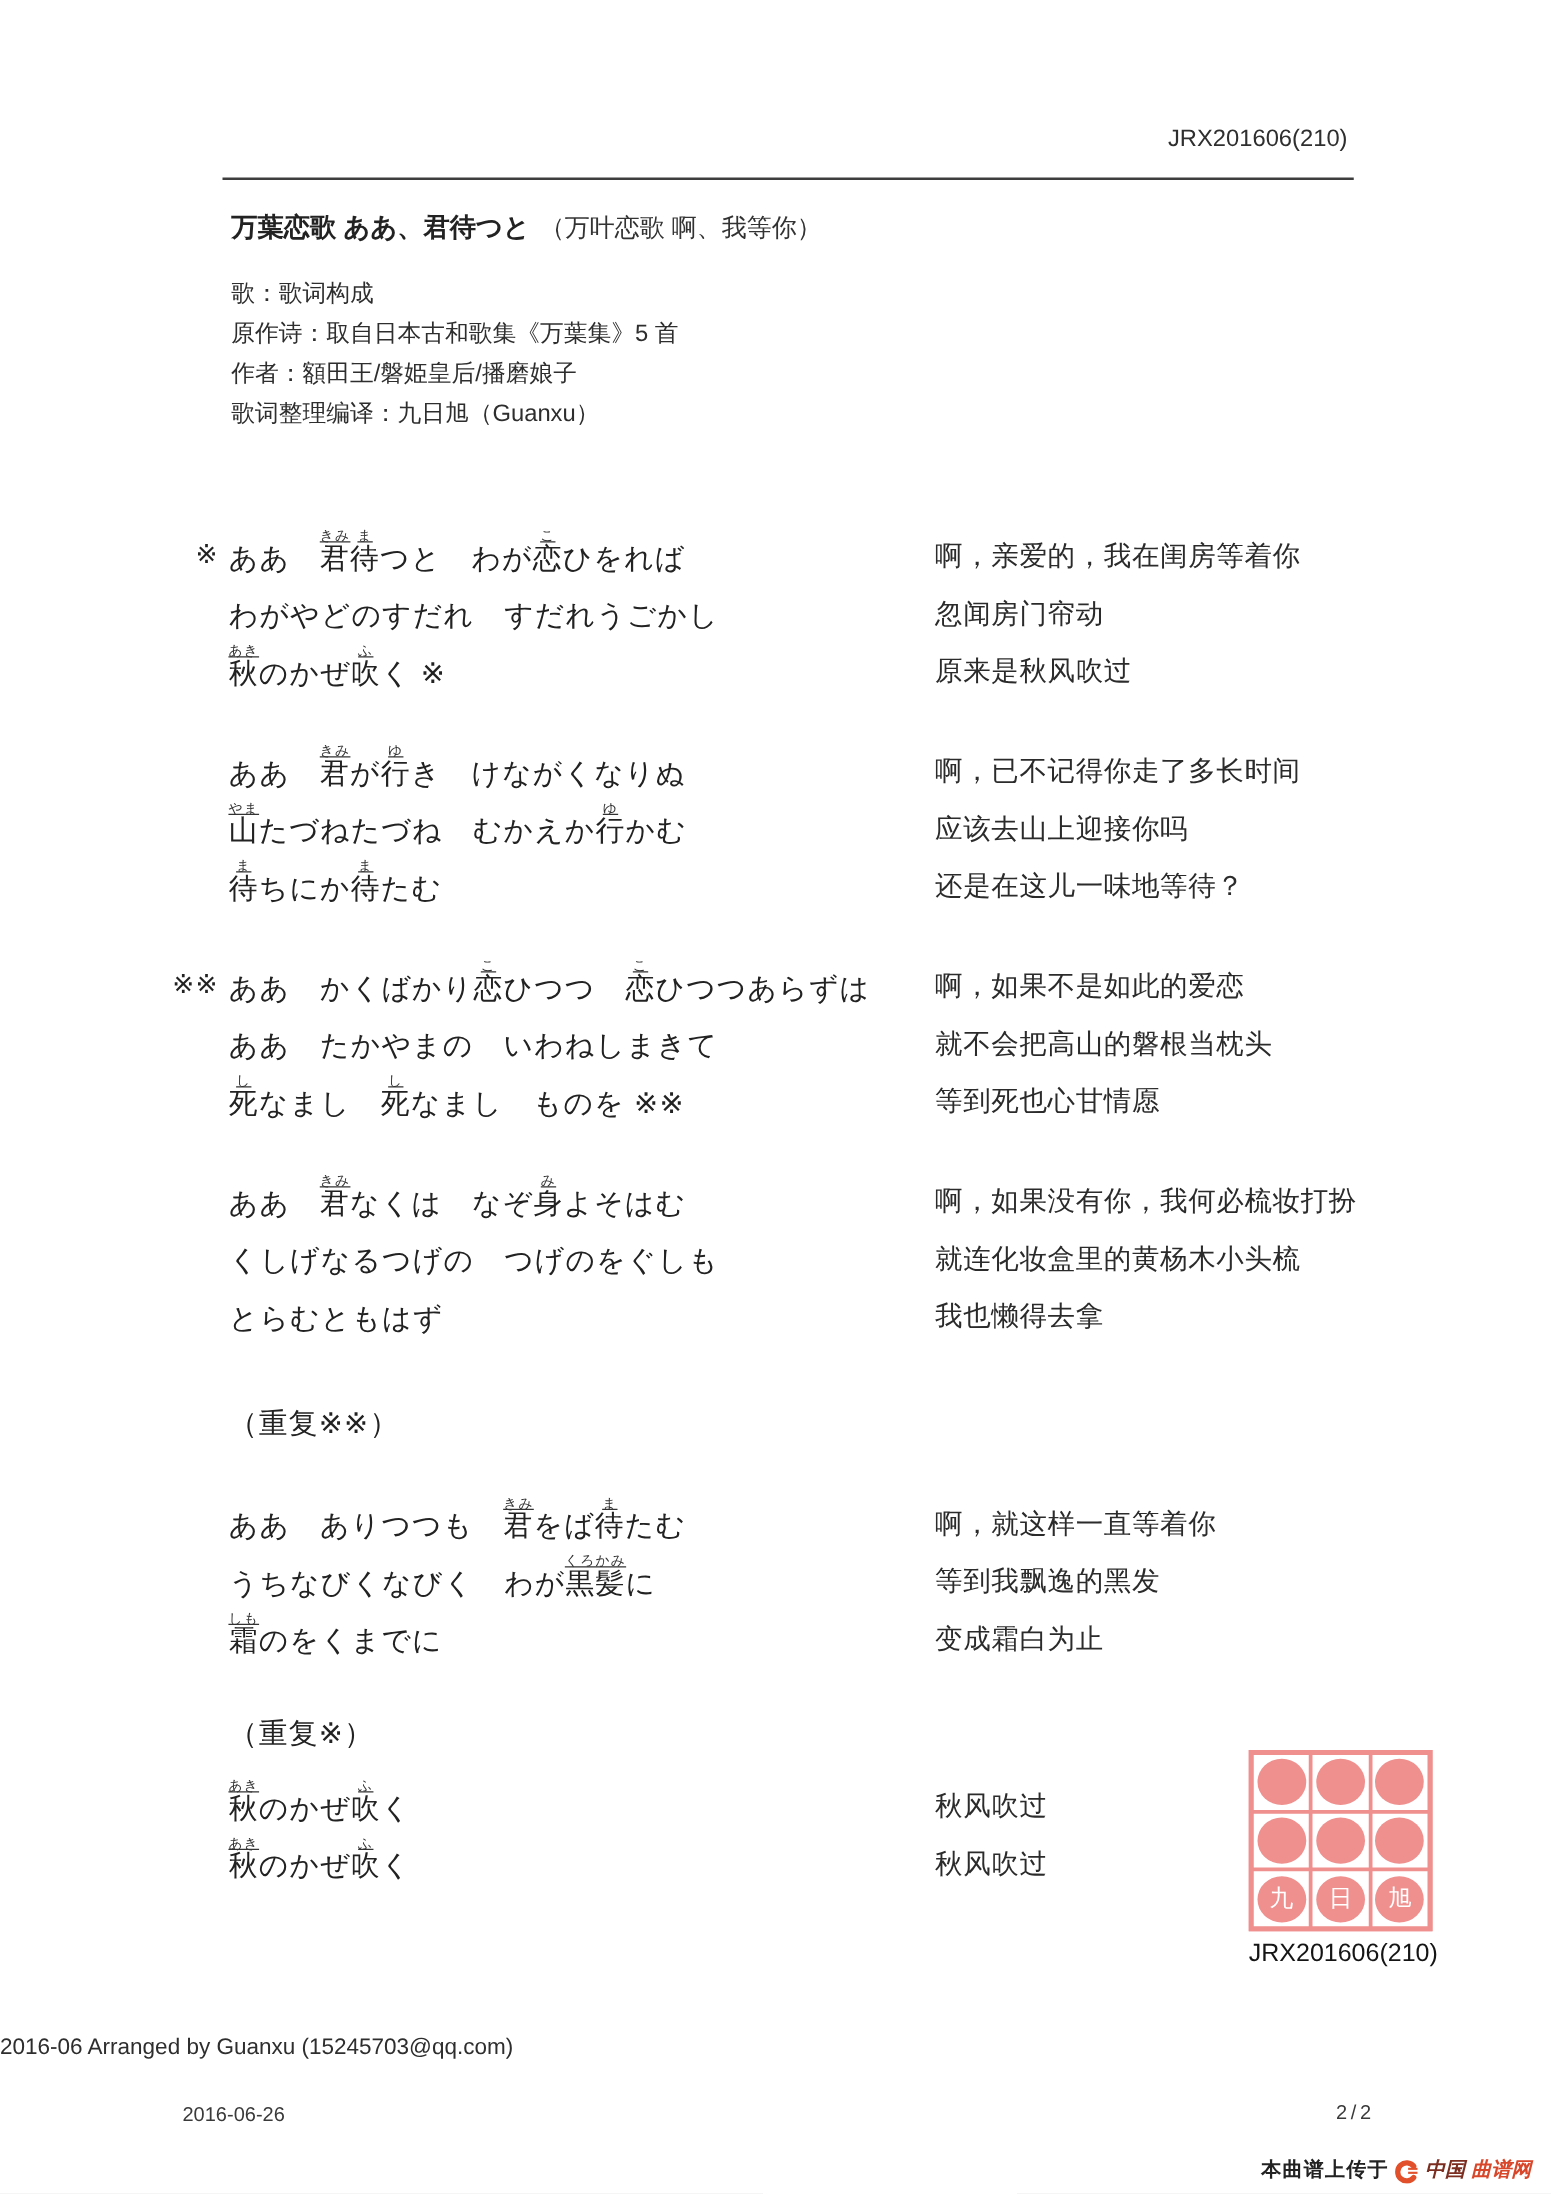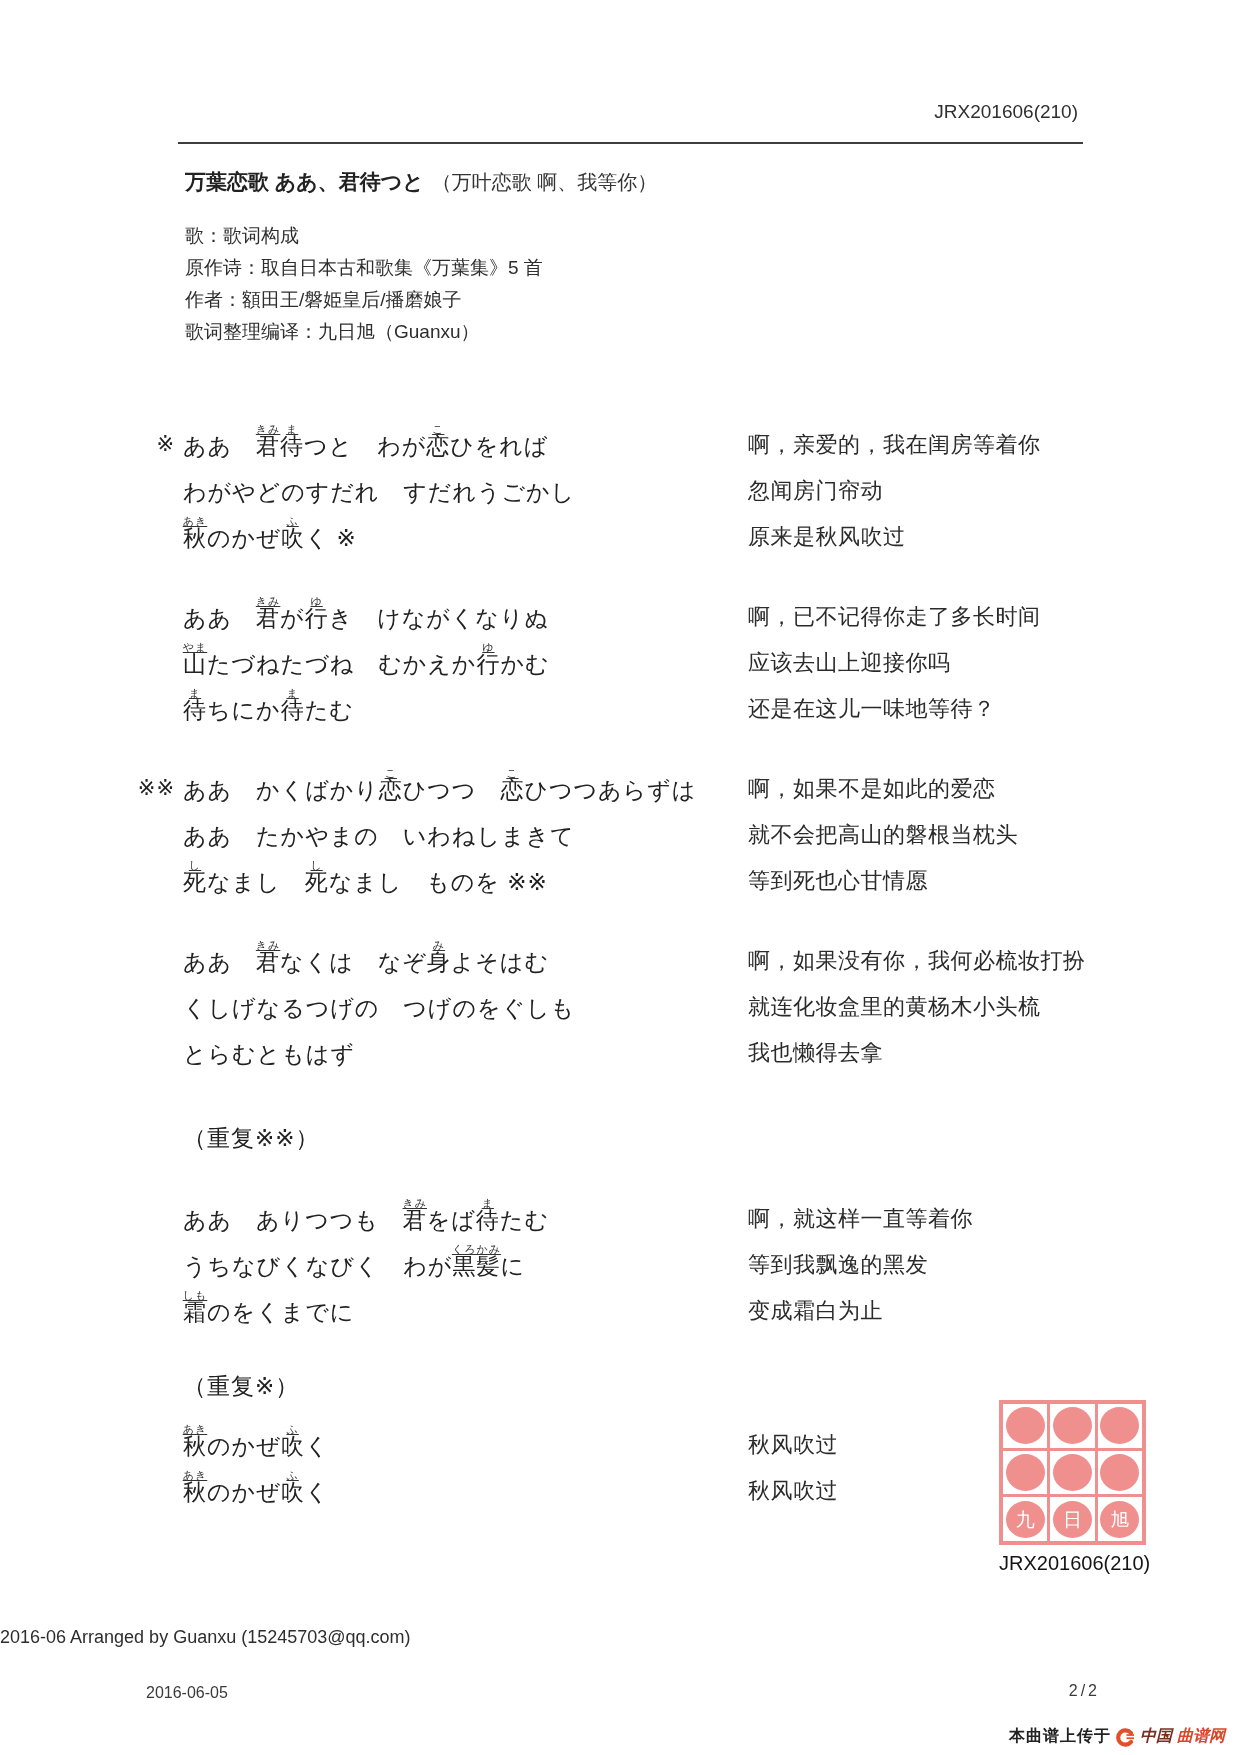--- a/index.html
+++ b/index.html
@@ -187,21 +187,21 @@
       </div>
       <div class="stamp-cell">
         <div class="stamp-circle" style="background: rgb(239, 143, 142);">
           <span class="stamp-char">旭</span>
         </div>
       </div>
     </div>
   <div class="stamp-code">JRX201606(210)</div>
 
   <div class="arranged">2016-06 Arranged by Guanxu (15245703@qq.com)</div>
-  <div class="f-date">2016-06-05</div>
+  <div class="f-date">2016-06-26</div>
   <div class="f-page">2/2</div>
 
   <div class="watermark">
     <span class="wm-prefix">本曲谱上传于</span>
     <span style="display:inline-flex;">
       <svg width="19" height="19" viewBox="0 0 19 19">
         <path d="M15 5 A7.2 7.2 0 1 0 15 14" fill="none" stroke="#E1502A" stroke-width="4.2" stroke-linecap="round"></path>
         <rect x="10.5" y="6.2" width="7.5" height="1.7" fill="#E1502A"></rect>
         <rect x="10.5" y="9.4" width="7.5" height="1.7" fill="#E1502A"></rect>
       </svg>

